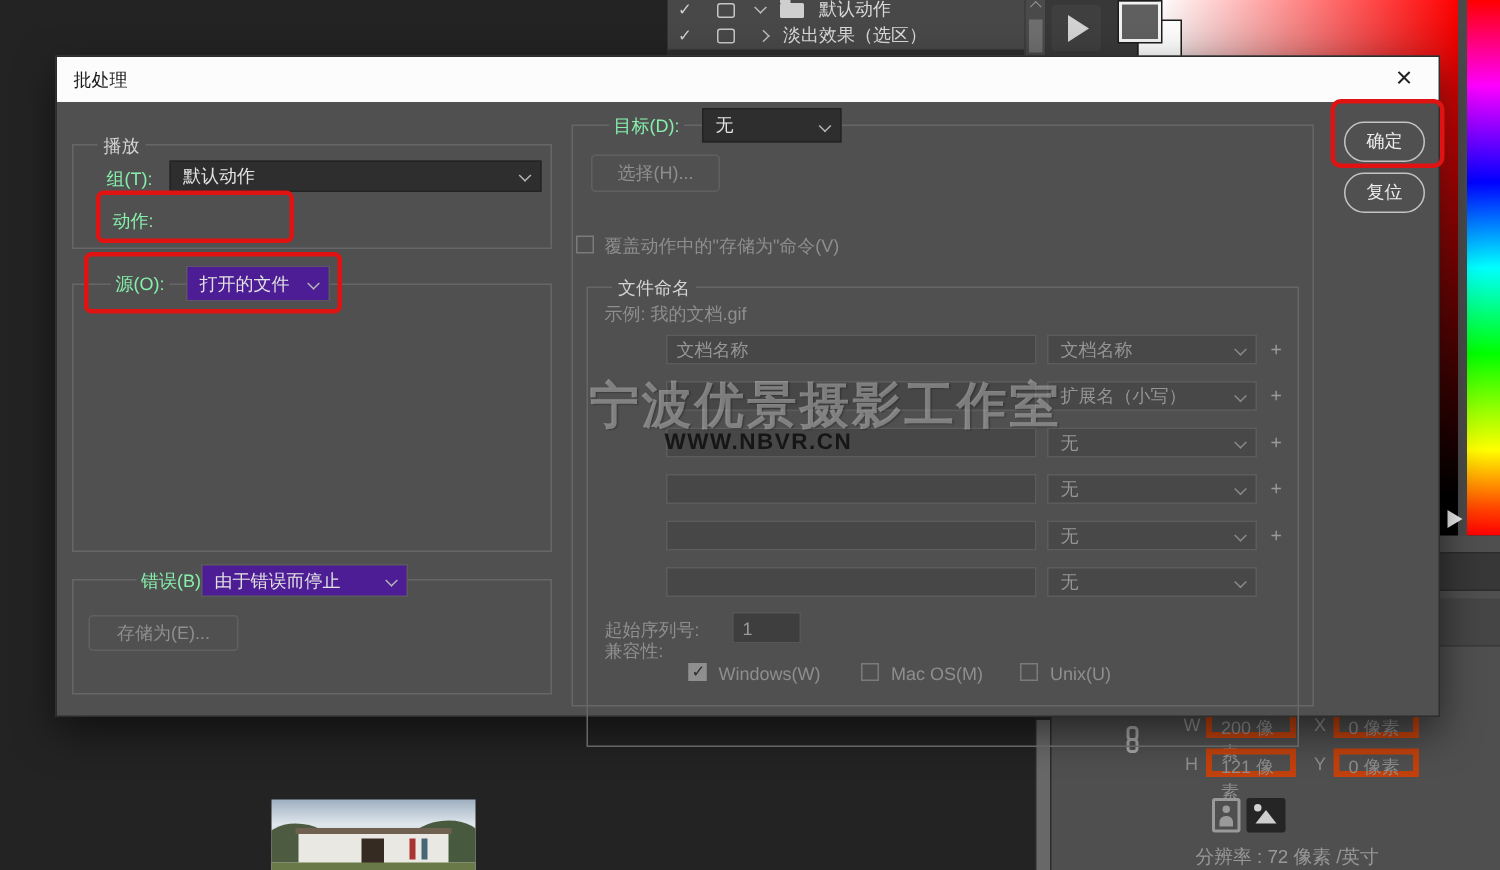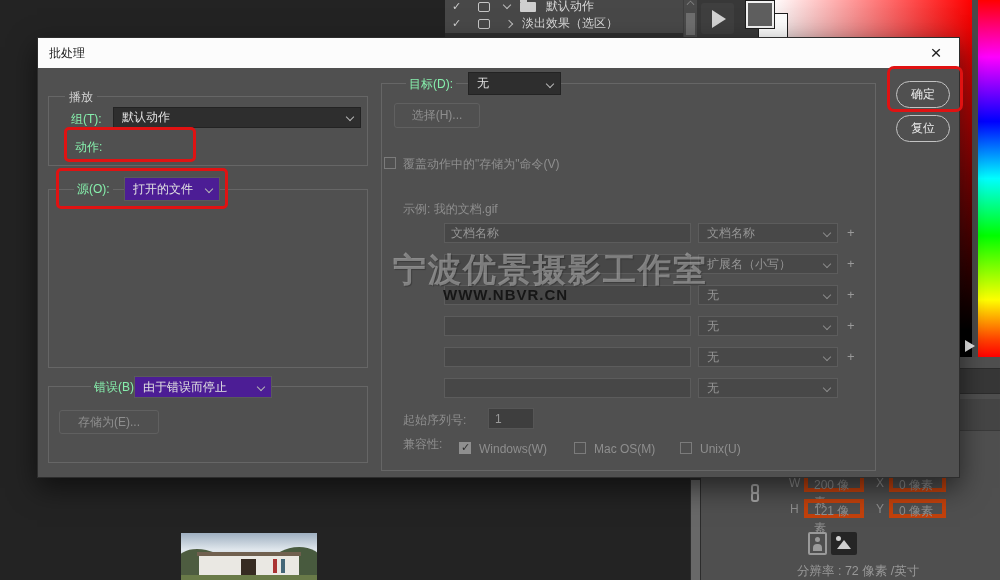--- a/index.html
+++ b/index.html
@@ -218,20 +218,23 @@
 
     <div class="group" style="left:343px; top:45px; width:495px; height:388px;"></div>
     <span class="lbl mask" style="left:368px; top:38px;">目标(D):</span>
     <div class="dd small" style="left:430px; top:34px; width:93px; height:23px; line-height:21px; background:#2e2e2e; border-color:#232323;">
       <span>无</span><span class="dd-chev" style="top:8px;"></span>
     </div>
     <div class="btn-dis" style="left:356px; top:65px; width:86px; height:25px;">选择(H)...</div>
     <span class="cb" style="left:346px; top:119px;"></span>
     <span class="lbl dim" style="left:365px; top:118px;">覆盖动作中的"存储为"命令(V)</span>
 
+    <div class="group" style="left:353px; top:153px; width:475px; height:307px;">
+      <span class="group-title">文件命名</span>
+    </div>
     <span class="lbl dim" style="left:365px; top:163px;">示例: 我的文档.gif</span>
 
     <input class="txt-field" style="left: 406px; top: 185px; width: 247px; height: 20px;" placeholder="文档名称">
     <input class="txt-field" style="left: 406px; top: 216px; width: 247px; height: 20px;">
     <input class="txt-field" style="left: 406px; top: 247px; width: 247px; height: 20px;">
     <input class="txt-field" style="left: 406px; top: 278px; width: 247px; height: 20px;">
     <input class="txt-field" style="left: 406px; top: 309px; width: 247px; height: 20px;">
     <input class="txt-field" style="left: 406px; top: 340px; width: 247px; height: 20px;">
 
     <div class="dd disabled" style="left:660px; top:185px; width:140px; height:20px; line-height:18px;">
@@ -255,21 +258,21 @@
 
     <span class="plus" style="left:809px; top:187px;">+</span>
     <span class="plus" style="left:809px; top:218px;">+</span>
     <span class="plus" style="left:809px; top:249px;">+</span>
     <span class="plus" style="left:809px; top:280px;">+</span>
     <span class="plus" style="left:809px; top:311px;">+</span>
 
     <span class="lbl dim" style="left:365px; top:374px;">起始序列号:</span>
     <input class="txt-field dark" style="left: 450px; top: 370px; width: 46px; height: 21px;" value="1">
 
-    <span class="lbl dim" style="left:365px; top:398px;">兼容性:</span>
+    <span class="lbl dim" style="left:365px; top:388px;">兼容性:</span>
     <span class="cb checked" style="left:421px; top:404px;"></span>
     <span class="lbl dim" style="left:441px; top:404px;">Windows(W)</span>
     <span class="cb" style="left:536px; top:404px;"></span>
     <span class="lbl dim" style="left:556px; top:404px;">Mac OS(M)</span>
     <span class="cb" style="left:642px; top:404px;"></span>
     <span class="lbl dim" style="left:662px; top:404px;">Unix(U)</span>
 
     <div class="btn-pill" style="left:858px; top:43px;">确定</div>
     <div class="btn-pill" style="left:858px; top:77px;">复位</div>
   </div>

